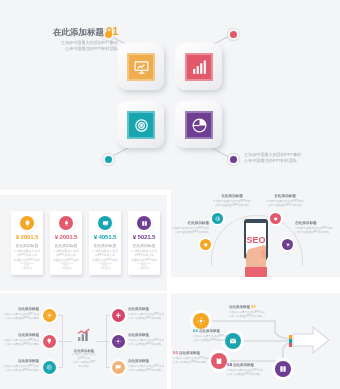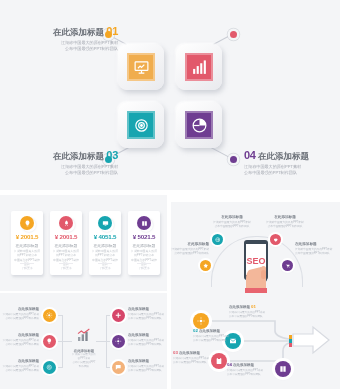--- a/index.html
+++ b/index.html
@@ -6,21 +6,21 @@
   body{
     width:340px;height:389px;background:#ffffff;
     font-family:"Liberation Sans","DejaVu Sans",sans-serif;
     overflow:hidden;
   }
   .deck{position:relative;width:340px;height:389px;background:#ffffff;}
 
   .slide{position:absolute;background:#f4f5f7;overflow:hidden;}
   .s-hero{left:0;top:0;width:340px;height:190px;}
   .s-cards{left:0;top:195px;width:167px;height:96px;}
-  .s-seo{left:171px;top:202px;width:169px;height:96px;}
+  .s-seo{left:171px;top:181px;width:169px;height:96px;}
   .s-branch{left:0;top:293px;width:167px;height:96px;}
   .s-flow{left:171px;top:293px;width:169px;height:96px;}
 
   
   .tiles{position:absolute;left:118px;top:44px;width:104px;height:104px;}
   .tile{position:absolute;width:46px;height:46px;border-radius:9px;
         background:linear-gradient(145deg,#ffffff,#e9eaee);
         box-shadow:2px 3px 5px rgba(150,155,168,.38),-1px -1px 2px #fff;}
   .tile .inner{position:absolute;left:9px;top:9px;width:28px;height:28px;
         display:flex;align-items:center;justify-content:center;
@@ -164,34 +164,22 @@
     <div class="cap left cap01">
       <div class="hd">
         <span>在此添加标题</span>
         <span class="num" style="color:#f5a623;">01</span>
       </div>
       <div class="bd" style="white-space:pre-line;">江湖称中国最大的原创PPT素材
 公布中国最强的PPT制作团队</div>
     </div>
 
 
-    <div class="cap left cap03">
-      <div class="hd">
-        <span>在此添加标题</span>
-        <span class="num" style="color:#17a5b0;">03</span>
-      </div>
-      <div class="bd" style="white-space:pre-line;">江湖称中国最大的原创PPT素材
-公布中国最强的PPT制作团队</div>
-    </div>
 
     <div class="cap right cap04">
-      <div class="hd">
-        <span class="num" style="color:#6f3d91;">04</span>
-        <span>在此添加标题</span>
-      </div>
       <div class="bd" style="white-space:pre-line;">江湖称中国最大的原创PPT素材
 公布中国最强的PPT制作团队</div>
     </div>
   </div>
 
   <div class="slide s-cards">
 
     <div class="card" style="left:11px;">
       <div class="badge" style="background:#f5a623;">
         <svg viewBox="0 0 24 24" fill="#fff">

